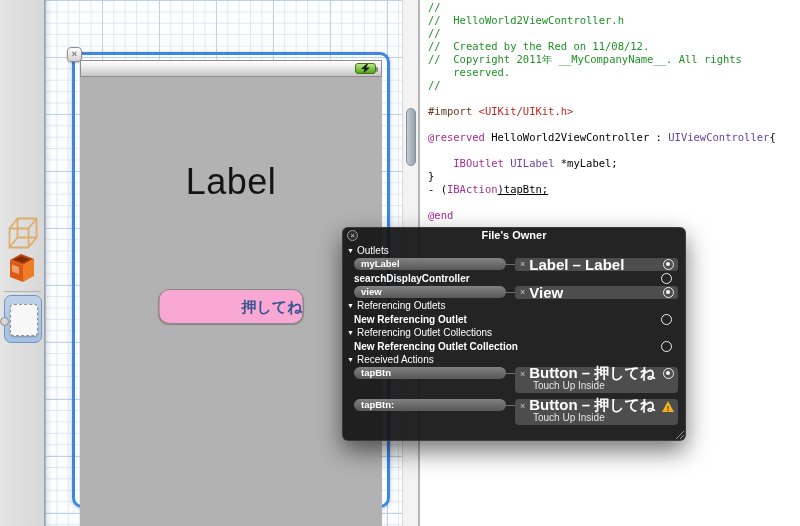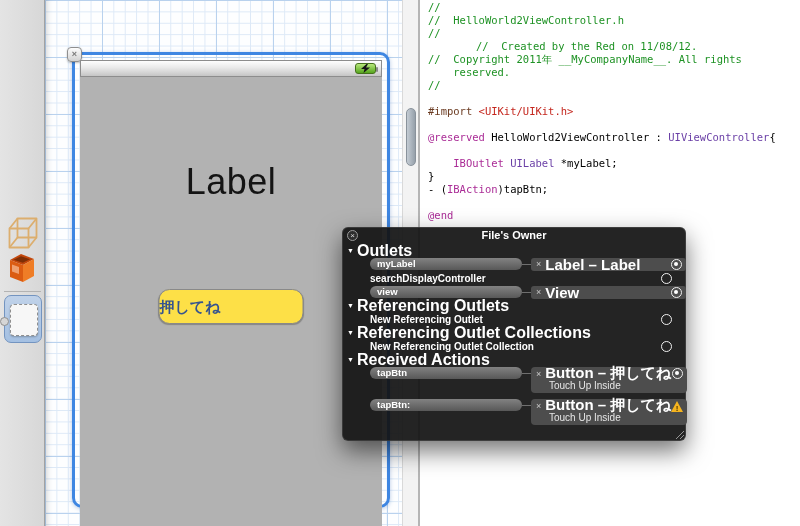--- a/index.html
+++ b/index.html
@@ -41,22 +41,22 @@
   .status-bar{position:absolute;left:5px;right:5px;top:5px;height:17px;box-sizing:border-box;
     background:linear-gradient(#fefefe,#e9e9e9 45%,#c5c5c5);border:1px solid #8d8d8d}
   .battery{position:absolute;right:5px;top:2px;width:21px;height:11px;box-sizing:border-box;
     background:linear-gradient(#b8e87c,#55a51d);border:1px solid #45711c;border-radius:3px;
     display:flex;align-items:center;justify-content:center}
   .battery::after{content:"";position:absolute;right:-3px;top:3px;width:2px;height:5px;background:#8a8a8a;border-radius:1px}
   .view-area{position:absolute;left:5px;right:5px;top:22px;height:523px;background:#b2b2b2}
   .ib-label{position:absolute;top:84px;left:0;width:100%;text-align:center;
     font-size:36px;color:#141414;letter-spacing:.5px}
   .ib-button{position:absolute;top:212px;left:50%;transform:translateX(-50%);
-    width:145px;height:35px;background:#fde047;border:1px solid #898989;border-radius:11px;box-sizing:border-box;
-    font-size:15px;font-weight:bold;color:#36548f;text-align:left;line-height:33px;
+    width:145px;height:35px;background:#f9a8d4;border:1px solid #898989;border-radius:11px;box-sizing:border-box;
+    font-size:15px;font-weight:bold;color:#36548f;text-align:right;line-height:33px;
     box-shadow:0 1px 1px rgba(0,0,0,.25)}
 
   
   .vscroll{position:absolute;left:402px;top:0;width:16px;height:526px;background:#f3f3f3;
     border-left:1px solid #d9d9d9;box-sizing:border-box;z-index:2}
   .vthumb{position:absolute;left:3px;top:108px;width:10px;height:58px;border-radius:5px;box-sizing:border-box;
     background:linear-gradient(90deg,#c4ccd4,#96a0aa);border:1px solid #89929b}
   .pane-divider{position:absolute;left:418px;top:0;width:2px;height:526px;background:#b5b5b5;z-index:2}
 
   
@@ -69,22 +69,22 @@
   .hud{position:absolute;left:342px;top:227px;width:344px;height:214px;z-index:50;
     background:rgba(19,19,19,.93);border-radius:6px;color:#fff;
     box-shadow:0 10px 24px rgba(0,0,0,.55),inset 0 0 0 1px rgba(255,255,255,.12)}
   .hud-title{position:absolute;top:2px;left:0;right:0;text-align:center;font-size:11px;font-weight:bold}
   .hud-close{position:absolute;left:5px;top:3px;width:11px;height:11px;box-sizing:border-box;
     border:1px solid #9a9a9a;border-radius:50%;background:#2e2e2e;color:#ddd;
     font-size:8px;line-height:9px;text-align:center}
   .hud-rows{position:absolute;top:17px;left:0;right:0}
   .hud-section{display:flex;align-items:center;height:13px;padding-left:5px}
   .tri{font-size:7px;color:#fff;width:10px}
-  .sec-label{font-size:16px;font-weight:bold}
-  .hud-row{position:relative;display:flex;align-items:center;height:14px;padding-left:28px}
+  .sec-label{font-size:10px;font-weight:normal}
+  .hud-row{position:relative;display:flex;align-items:center;height:14px;padding-left:12px}
   .hud-row.double{height:28px;align-items:flex-start;padding-top:1px;margin-bottom:3px}
   .pill{flex:0 0 152px;height:12px;line-height:12px;border-radius:6px;box-sizing:border-box;
     padding-left:7px;background:linear-gradient(#828282,#585858);
     font-size:9.5px;font-weight:bold;color:#fff;overflow:hidden}
   .plain-src{font-size:10px;font-weight:600;color:#fff}
   .connbox{position:relative;margin-left:9px;width:163px;box-sizing:border-box;
     background:#4d4d4d;border-radius:3px;padding:0 16px 0 5px;height:13px}
   .double .connbox{height:26px;border-radius:4px}
   .connbox::before{content:"";position:absolute;left:-9px;top:6px;width:9px;height:1px;background:#6f6f6f}
   .conn-line1{display:flex;align-items:center;height:13px}
@@ -155,32 +155,32 @@
   <div class="vscroll">
     <div class="vthumb"></div>
   </div>
   <div class="pane-divider"></div>
 
   <div class="code-pane">
     <div id="code-lines">
         <div class="code-line"><span style="color: rgb(30, 146, 36);">//</span></div>
         <div class="code-line"><span style="color: rgb(30, 146, 36); text-align: center;">//  HelloWorld2ViewController.h</span></div>
         <div class="code-line"><span style="color: rgb(30, 146, 36);">//</span></div>
-        <div class="code-line"><span style="color: rgb(30, 146, 36); margin-left: 48px;">//  Created by the Red on 11/08/12.</span></div>
+        <div class="code-line"><span style="color: rgb(30, 146, 36);">//  Created by the Red on 11/08/12.</span></div>
         <div class="code-line"><span style="color: rgb(30, 146, 36);">//  Copyright 2011年 __MyCompanyName__. All rights</span></div>
         <div class="code-line"><span style="color: rgb(30, 146, 36);">    reserved.</span></div>
         <div class="code-line"><span style="color: rgb(30, 146, 36);">//</span></div>
         <div class="code-line"></div>
         <div class="code-line"><span style="color: rgb(106, 58, 32);">#import </span><span style="color: rgb(196, 38, 29); margin-top: 20px;">&lt;UIKit/UIKit.h&gt;</span></div>
         <div class="code-line"></div>
         <div class="code-line"><span style="color: rgb(170, 44, 150);">@reserved</span><span style="color: rgb(0, 0, 0);"> HelloWorld2ViewController : </span><span style="color: rgb(106, 63, 166);">UIViewController</span><span style="color: rgb(0, 0, 0);">{</span></div>
         <div class="code-line"></div>
         <div class="code-line"><span style="color: rgb(0, 0, 0);">    </span><span style="color: rgb(170, 44, 150);">IBOutlet</span><span style="color: rgb(0, 0, 0);"> </span><span style="color: rgb(106, 63, 166);">UILabel</span><span style="color: rgb(0, 0, 0);"> *myLabel;</span></div>
         <div class="code-line"><span style="color: rgb(0, 0, 0);">}</span></div>
-        <div class="code-line"><span style="color: rgb(0, 0, 0);">- (</span><span style="color: rgb(170, 44, 150);">IBAction</span><span style="color: rgb(0, 0, 0);">)tapBtn;</span></div>
+        <div class="code-line"><span style="color: rgb(0, 0, 0);">- (</span><span style="color: rgb(170, 44, 150);">IBAction</span><span style="color: rgb(0, 0, 0); text-decoration: underline;">)tapBtn;</span></div>
         <div class="code-line"></div>
         <div class="code-line"><span style="color: rgb(170, 44, 150);">@end</span></div>
       </div>
   </div>
 
   <div class="hud">
     <div class="hud-close">×</div>
     <div class="hud-title">File's Owner</div>
     <div class="hud-rows" id="hud-rows">
         <div class="hud-section">

